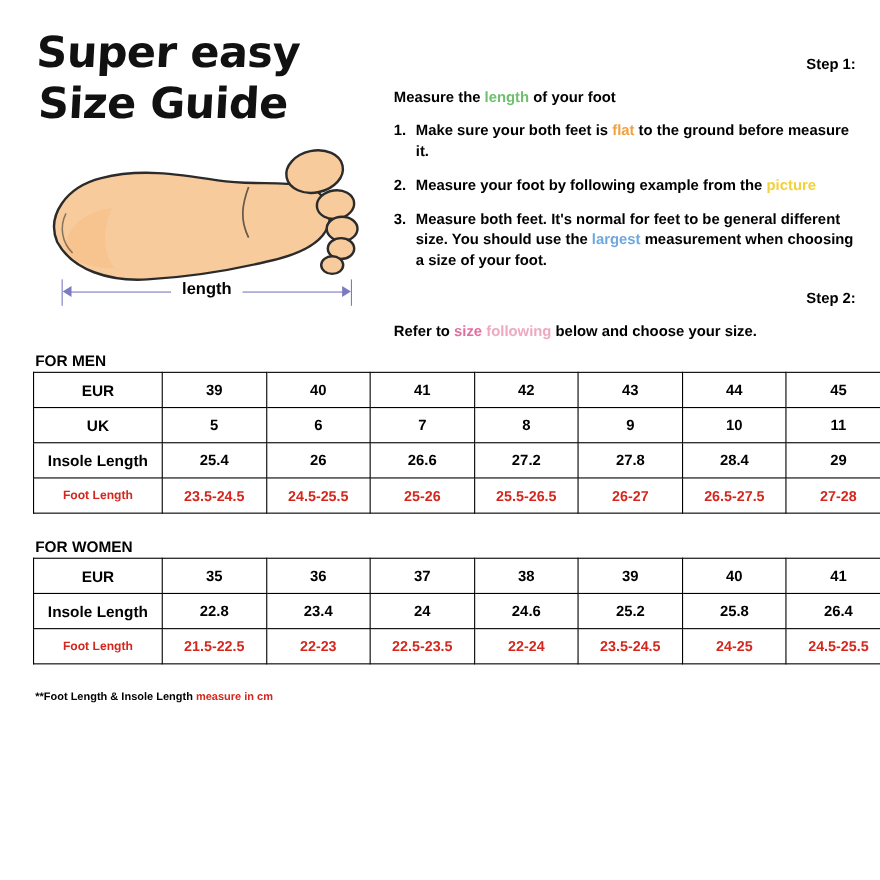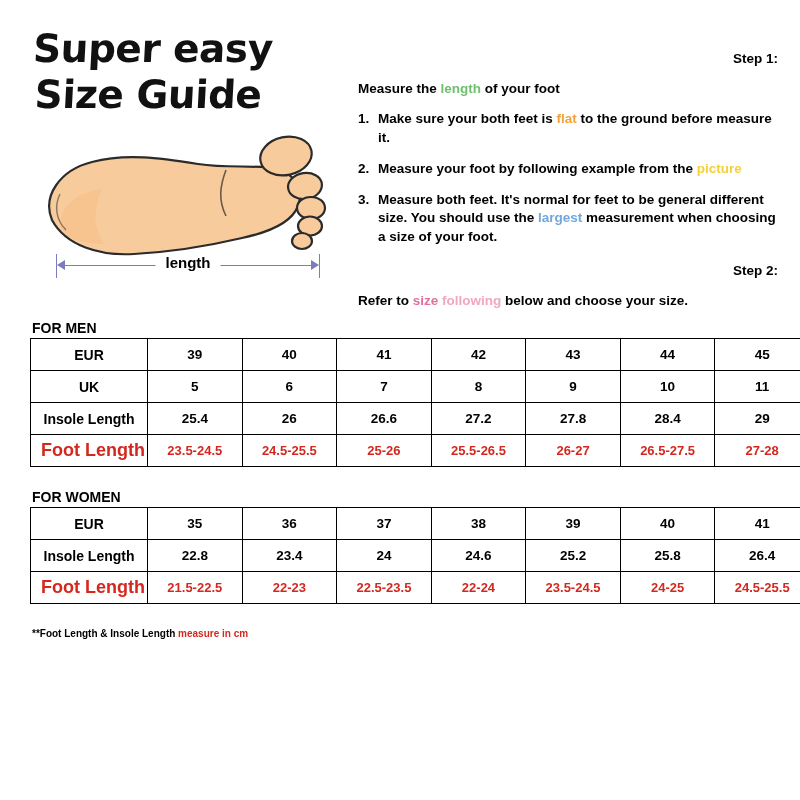--- a/index.html
+++ b/index.html
@@ -179,22 +179,21 @@
   }
   table.size td.rowhead {
     width: 112px;
     font-size: 14px;
   }
   table.size tr.foot td {
     color: #d4281e;
     font-size: 13px;
   }
   table.size tr.foot td.rowhead {
-    font-size: 18px;
-    text-align: right;
+    font-size: 11px;
   }
   .gap-women { margin-top: 22px; }
 
   
   .notes {
     padding: 20px 30px 0 32px;
     font-size: 10px;
     font-weight: bold;
     color: #d4281e;
     line-height: 1.9;

